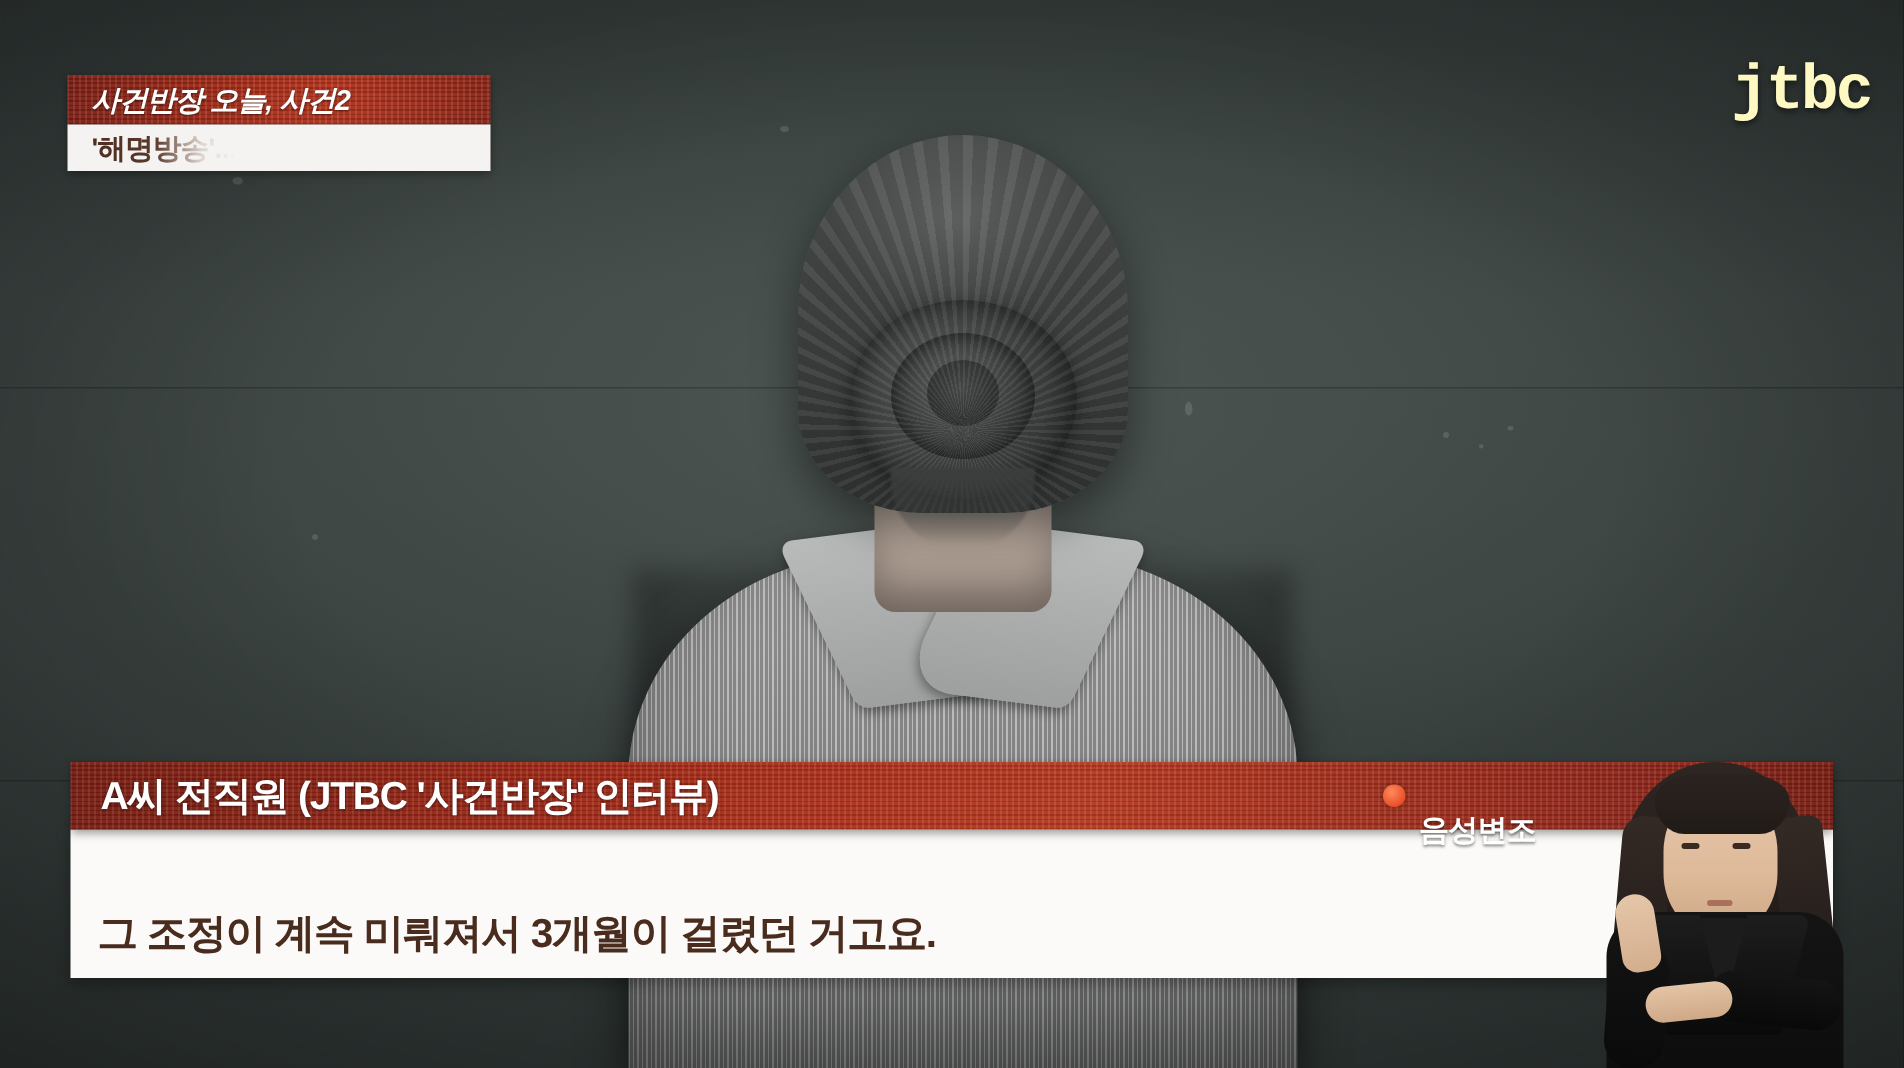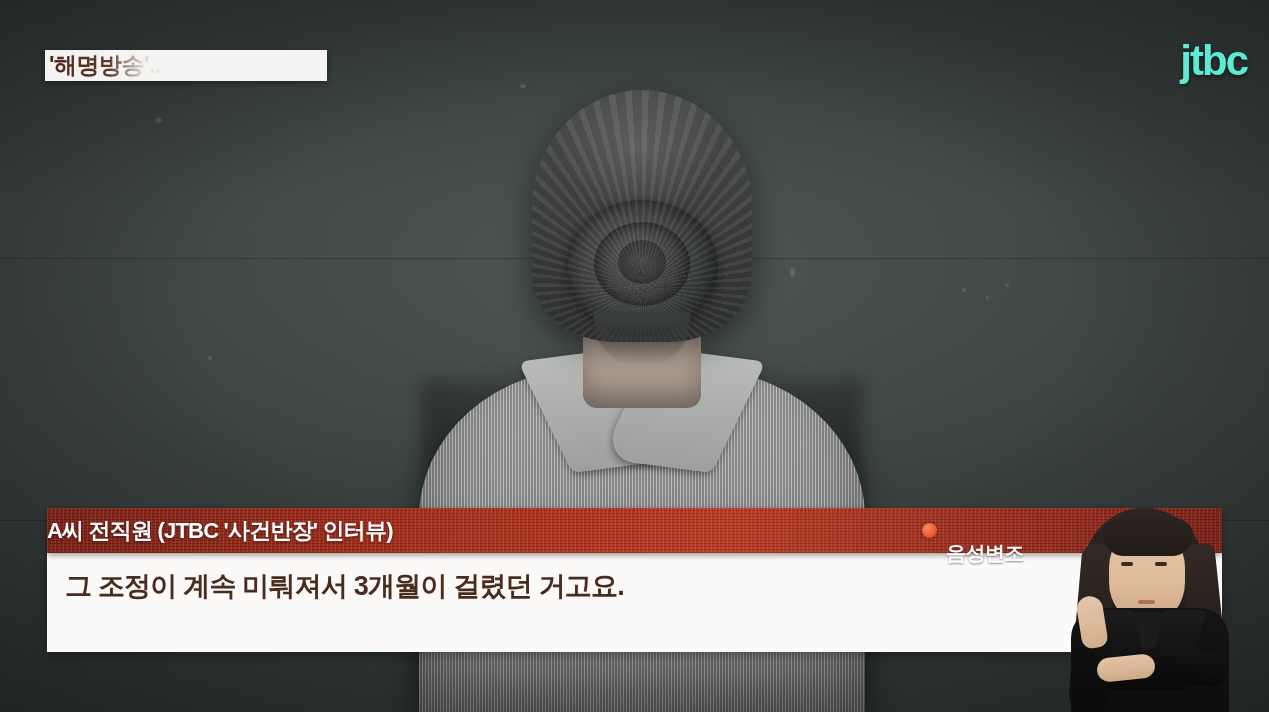--- a/index.html
+++ b/index.html
@@ -128,22 +128,22 @@
     width:96px; height:54px;
     background:linear-gradient(180deg,#3b3e3d 0%, rgba(150,140,132,0) 95%);
     border-radius:0 0 46px 46px;
     filter:blur(1.2px);
   }
 
   
   .jtbc-logo{
     position:absolute; right:22px; top:40px;
     font-size:42px; font-weight:700; letter-spacing:-2px;
-    color:#5eead4;
-    font-family:Liberation Sans, sans-serif;
+    color:#fef9c3;
+    font-family:Liberation Mono, monospace;
     text-shadow:0 2px 4px rgba(0,0,0,.55);
     line-height:1;
   }
 
   
   .topbar{ position:absolute; left:45px; top:50px; width:282px; }
   .topbar-red{
     height:33px;
     background:
       repeating-linear-gradient(90deg, rgba(255,255,255,.08) 0 1px, rgba(0,0,0,.06) 1px 4px),
@@ -157,41 +157,41 @@
     letter-spacing:-.5px; padding-left:16px;
     text-shadow:0 1px 2px rgba(0,0,0,.55);
     white-space:nowrap;
   }
   .topbar-white{
     height:31px; background:#f4f3f1;
     display:flex; align-items:center;
     box-shadow:0 2px 6px rgba(0,0,0,.38);
   }
   .topbar-sub{
-    font-size:23px; font-weight:700; letter-spacing:-.5px;
-    padding-left:4px; white-space:nowrap;
+    font-size:19px; font-weight:700; letter-spacing:-.5px;
+    padding-left:16px; white-space:nowrap;
     background:linear-gradient(90deg,#4a2a1e 0%, #5a382a 52%, rgba(200,190,182,.55) 80%, rgba(244,243,241,0) 100%);
     -webkit-background-clip:text; background-clip:text; color:transparent;
   }
 
   
   .lower{ position:absolute; left:47px; top:508px; width:1175px; }
   .lower-red{
     height:45px;
     background:
       repeating-linear-gradient(90deg, rgba(255,255,255,.07) 0 1px, rgba(0,0,0,.05) 1px 4px),
       repeating-linear-gradient(0deg, rgba(0,0,0,.09) 0 1px, rgba(255,255,255,.05) 1px 3px),
       linear-gradient(100deg,#7a1d12 0%, #a62a17 30%, #bb3a20 58%, #92261a 88%, #7a1d12 100%);
     display:flex; align-items:center;
     position:relative;
     box-shadow:0 2px 6px rgba(0,0,0,.4);
   }
   .lower-red-text{
-    color:#fff; font-size:22px; font-weight:700; letter-spacing:-.8px;
-    white-space:nowrap;
+    color:#fff; font-size:26px; font-weight:700; letter-spacing:-.8px;
+    padding-left:20px; white-space:nowrap;
     text-shadow:0 1px 3px rgba(0,0,0,.5);
   }
   .lower-red-text .lead{ font-weight:800; }
   .voice-tag{
     position:absolute; left:875px; top:50%; transform:translateY(-50%);
     display:flex; align-items:center; gap:9px;
   }
   .voice-dot{
     width:15px; height:15px; border-radius:50%;
     background:radial-gradient(circle at 38% 34%, #ff8a5c, #e8502a 70%, #cf3c1c 100%);
@@ -202,21 +202,21 @@
     text-shadow:0 1px 2px rgba(0,0,0,.45);
     margin-top:45px;
   }
   .lower-white{
     height:99px; background:#fbfaf8;
     padding:14px 0 0 18px;
     box-shadow:0 3px 10px rgba(0,0,0,.35);
   }
   .sub-line{
     color:#4a2c1e; font-size:27px; font-weight:700;
-    letter-spacing:-.8px; line-height:38px; white-space:nowrap;
+    letter-spacing:-.8px; line-height:38px; white-space:nowrap;margin-top:36px;
   }
 
   
   .signer{ position:absolute; left:1063px; top:500px; width:170px; height:212px; overflow:hidden; }
   .s-hair-back{
     position:absolute; left:18px; top:8px; width:126px; height:158px;
     background:linear-gradient(180deg,#2e2622 0%, #241d1a 60%, #1b1614 100%);
     border-radius:62px 62px 46px 46px / 70px 70px 40px 40px;
   }
   .s-hair-strand-l,.s-hair-strand-r{
@@ -307,20 +307,23 @@
       <div class="bun-core"></div>
     </div>
     <div class="nape"></div>
   </div>
 
   <div class="vignette"></div>
 
   <div class="jtbc-logo">jtbc</div>
 
   <div class="topbar">
+    <div class="topbar-red">
+      <span class="topbar-title">사건반장 오늘, 사건2</span>
+    </div>
     <div class="topbar-white">
       <span class="topbar-sub">'해명방송'...</span>
     </div>
   </div>
 
   <div class="lower">
     <div class="lower-red">
       <span class="lower-red-text">
         <span class="lead">A씨</span>
         <span>전직원 (JTBC '사건반장' 인터뷰)</span>

